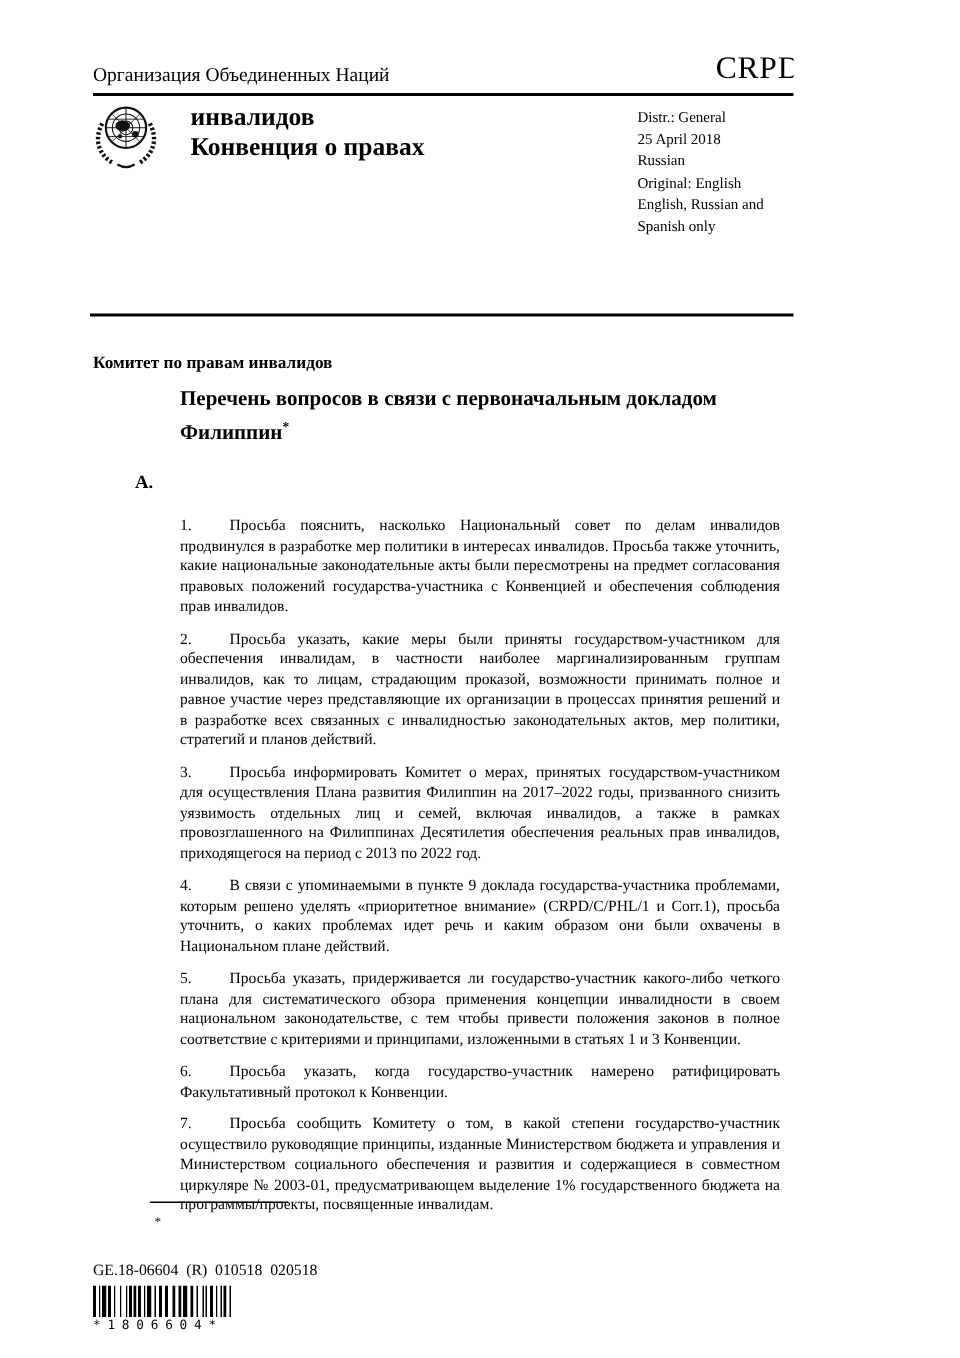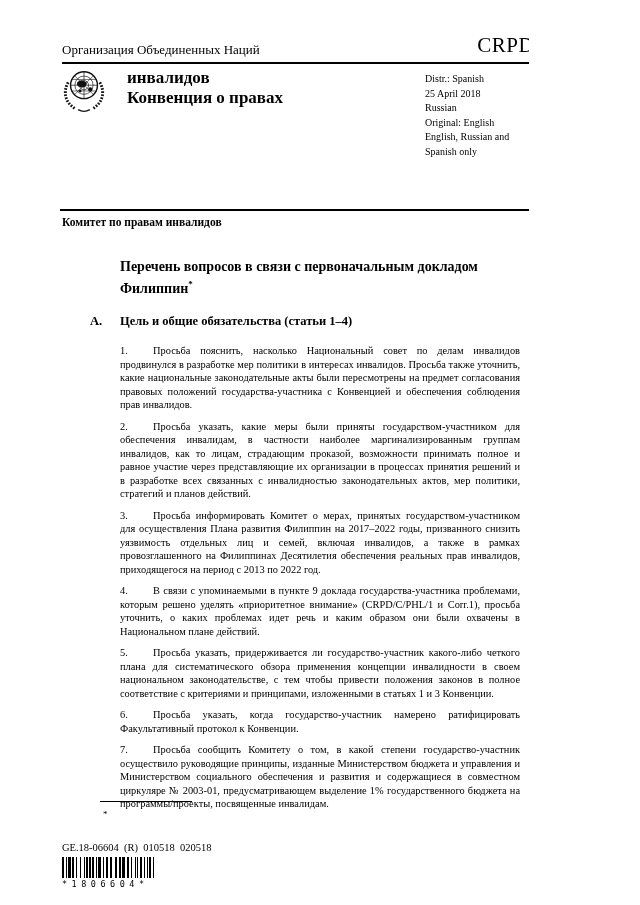--- a/index.html
+++ b/index.html
@@ -17,21 +17,21 @@
 
   
   .emblem{position:absolute;left:60px;top:66px;width:48px;height:48px;}
   .treaty-title{position:absolute;left:127px;top:68px;font-size:17px;font-weight:bold;
                 line-height:20px;}
 
   .distr-block{position:absolute;left:425px;top:72px;font-size:10px;line-height:14.6px;}
 
   .thick-rule{position:absolute;left:60px;top:209px;width:523px;height:2px;background:#000;}
 
-  .committee{position:absolute;left:62px;top:216px;font-size:11.5px;font-weight:bold;}
+  .committee{position:absolute;left:62px;top:236px;font-size:11.5px;font-weight:bold;}
 
   .doc-title{position:absolute;left:120px;top:258px;width:410px;font-size:14px;
              font-weight:bold;line-height:17.5px;}
   .doc-title sup{font-size:9px;}
 
   .section-heading{position:absolute;left:90px;top:314px;width:445px;display:flex;
                    font-size:12.5px;font-weight:bold;}
   .section-letter{display:inline-block;width:30px;flex:0 0 30px;}
 
   .content{position:absolute;left:120px;top:340px;width:400px;}
@@ -92,36 +92,35 @@
       </g>
     </svg>
   </div>
 
   <div class="treaty-title">
     <div>инвалидов</div>
     <div>Конвенция о правах</div>
   </div>
 
   <div class="distr-block">
-    <div>Distr.: Spanish</div>
+    <div>Distr.: General</div>
     <div>25 April 2018</div>
     <div>Russian</div>
     <div>Original: English</div>
     <div>English, Russian and Spanish only</div>
   </div>
 
   <div class="thick-rule"></div>
 
   <div class="committee">Комитет по правам инвалидов</div>
 
   <div class="doc-title"><span>Перечень вопросов в связи с первоначальным докладом Филиппин</span><sup>*</sup></div>
 
   <div class="section-heading">
     <span class="section-letter">A.</span>
-    <span>Цель и общие обязательства (статьи 1–4)</span>
   </div>
 
   <div class="content">
     <p class="para"><span class="num">1.</span><span>Просьба пояснить, насколько Национальный совет по делам инвалидов продвинулся в разработке мер политики в интересах инвалидов. Просьба также уточнить, какие национальные законодательные акты были пересмотрены на предмет согласования правовых положений государства-участника с Конвенцией и обеспечения соблюдения прав инвалидов.</span></p>
     <p class="para"><span class="num">2.</span><span>Просьба указать, какие меры были приняты государством-участником для обеспечения инвалидам, в частности наиболее маргинализированным группам инвалидов, как то лицам, страдающим проказой, возможности принимать полное и равное участие через представляющие их организации в процессах принятия решений и в разработке всех связанных с инвалидностью законодательных актов, мер политики, стратегий и планов действий.</span></p>
     <p class="para"><span class="num">3.</span><span>Просьба информировать Комитет о мерах, принятых государством-участником для осуществления Плана развития Филиппин на 2017–2022 годы, призванного снизить уязвимость отдельных лиц и семей, включая инвалидов, а также в рамках провозглашенного на Филиппинах Десятилетия обеспечения реальных прав инвалидов, приходящегося на период с 2013 по 2022 год.</span></p>
     <p class="para"><span class="num">4.</span><span>В связи с упоминаемыми в пункте 9 доклада государства-участника проблемами, которым решено уделять «приоритетное внимание» (CRPD/C/PHL/1 и Corr.1), просьба уточнить, о каких проблемах идет речь и каким образом они были охвачены в Национальном плане действий.</span></p>
     <p class="para"><span class="num">5.</span><span>Просьба указать, придерживается ли государство-участник какого-либо четкого плана для систематического обзора применения концепции инвалидности в своем национальном законодательстве, с тем чтобы привести положения законов в полное соответствие с критериями и принципами, изложенными в статьях 1 и 3 Конвенции.</span></p>
     <p class="para"><span class="num">6.</span><span>Просьба указать, когда государство-участник намерено ратифицировать Факультативный протокол к Конвенции.</span></p>
     <p class="para"><span class="num">7.</span><span>Просьба сообщить Комитету о том, в какой степени государство-участник осуществило руководящие принципы, изданные Министерством бюджета и управления и Министерством социального обеспечения и развития и содержащиеся в совместном циркуляре № 2003-01, предусматривающем выделение 1% государственного бюджета на программы/проекты, посвященные инвалидам.</span></p>

